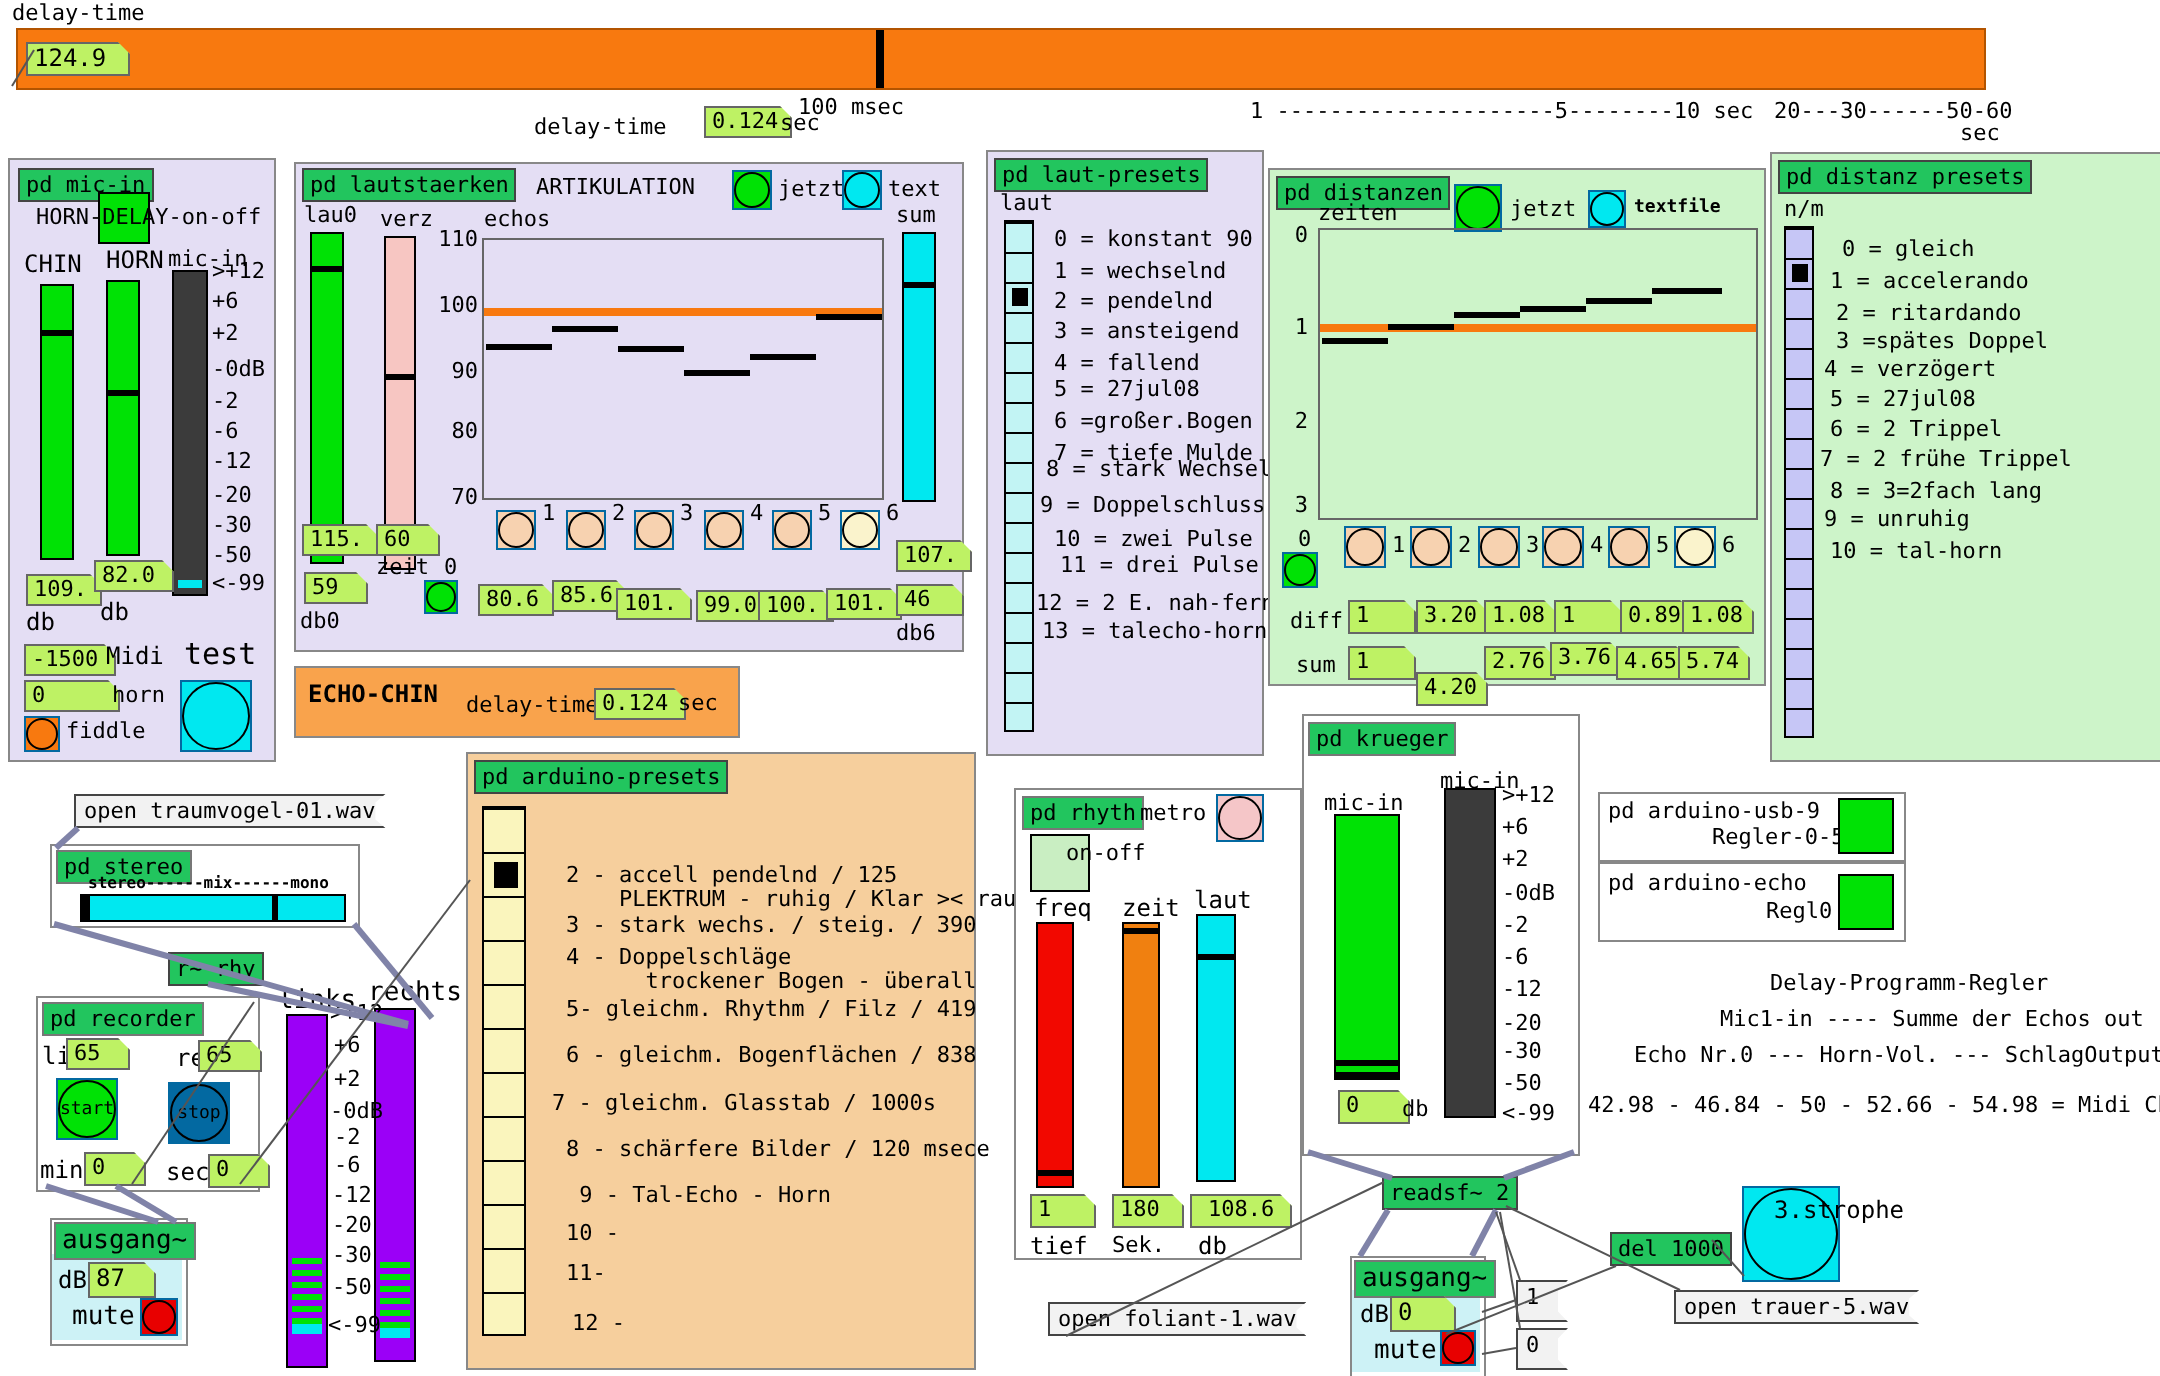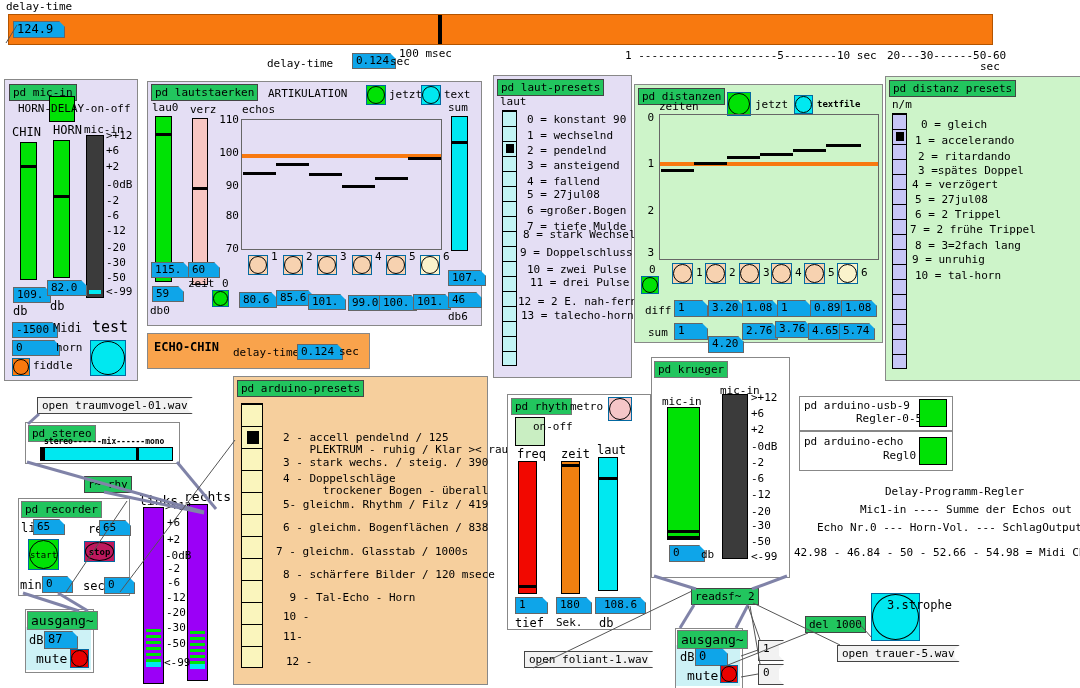--- a/index.html
+++ b/index.html
@@ -2,21 +2,21 @@
 <html><head>
 <meta charset="utf-8">
 <style>
   html,body{margin:0;padding:0;background:#fff;}
   #canvas{position:relative;width:1080px;height:688px;background:#fff;overflow:hidden;
           font-family:"DejaVu Sans Mono",monospace;font-size:11px;color:#000;}
   .lbl{position:absolute;white-space:pre;line-height:1.1;}
   .obj{position:absolute;background:#22c55e;border:1px solid #444;padding:1px 3px;white-space:pre;}
   .msg{position:absolute;background:#f2f2f2;border:1px solid #444;padding:1px 4px;white-space:pre;
        clip-path:polygon(0 0,100% 0,calc(100% - 5px) 25%,calc(100% - 5px) 75%,100% 100%,0 100%);}
-  .atom{position:absolute;background:#0ea5e9;border:1px solid #666;padding:0 3px;white-space:pre;
+  .atom{position:absolute;background:#bef264;border:1px solid #666;padding:0 3px;white-space:pre;
         clip-path:polygon(0 0,calc(100% - 6px) 0,100% 6px,100% 100%,0 100%);}
   .panel{position:absolute;border:1px solid #888;}
   .bng{position:absolute;border:1px solid #0369a1;box-sizing:border-box;}
   .bng::after{content:"";position:absolute;inset:0;border:1px solid #000;border-radius:50%;}
   .bng .blabel{position:absolute;inset:0;display:flex;align-items:center;justify-content:center;font-size:9px;}
   .tgl{position:absolute;border:1px solid #000;box-sizing:border-box;}
   .tgl.on{background-image:
     linear-gradient(to top right,transparent calc(50% - 1.5px),#000 calc(50% - 1.5px),#000 calc(50% + 1.5px),transparent calc(50% + 1.5px)),
     linear-gradient(to bottom right,transparent calc(50% - 1.5px),#000 calc(50% - 1.5px),#000 calc(50% + 1.5px),transparent calc(50% + 1.5px));}
   .vsl{position:absolute;border:1px solid #000;box-sizing:border-box;}
@@ -279,21 +279,21 @@
   <div class="obj" style="left:84px;top:476px;">r~ rhy</div>
   <div class="panel" style="left:18px;top:498px;width:110px;height:96px;background:#fff;"></div>
   <div class="obj" style="left:21px;top:501px;border-color:#777;">pd recorder</div>
   <div class="lbl" style="left:21px;top:522px;font-size:12px;">li</div>
   <div class="atom" style="left:33px;top:519px;width:24px;height:14px;">65</div>
   <div class="lbl" style="left:88px;top:523px;font-size:12px;">re</div>
   <div class="atom" style="left:99px;top:520px;width:24px;height:14px;">65</div>
   <div class="bng" style="left:28px;top:539px;width:31px;height:31px;background:#00e205;">
     <span class="blabel">start</span>
   </div>
-  <div class="bng" style="left:84px;top:541px;width:31px;height:21px;background:#be185d;font-weight:bold;">
+  <div class="bng" style="left:84px;top:541px;width:31px;height:31px;background:#0369a1;">
     <span class="blabel">stop</span>
   </div>
   <div class="lbl" style="left:20px;top:579px;font-size:12px;">min</div>
   <div class="atom" style="left:42px;top:576px;width:23px;height:15px;">0</div>
   <div class="lbl" style="left:83px;top:580px;font-size:12px;">sec</div>
   <div class="atom" style="left:104px;top:577px;width:23px;height:15px;">0</div>
 
   <div class="lbl" style="left:139px;top:494px;font-size:13px;">links</div>
   <div class="lbl" style="left:184px;top:490px;font-size:13px;">rechts</div>
   <div class="meter" style="left:143px;top:507px;width:21px;height:177px;background:#9b00f7;">

